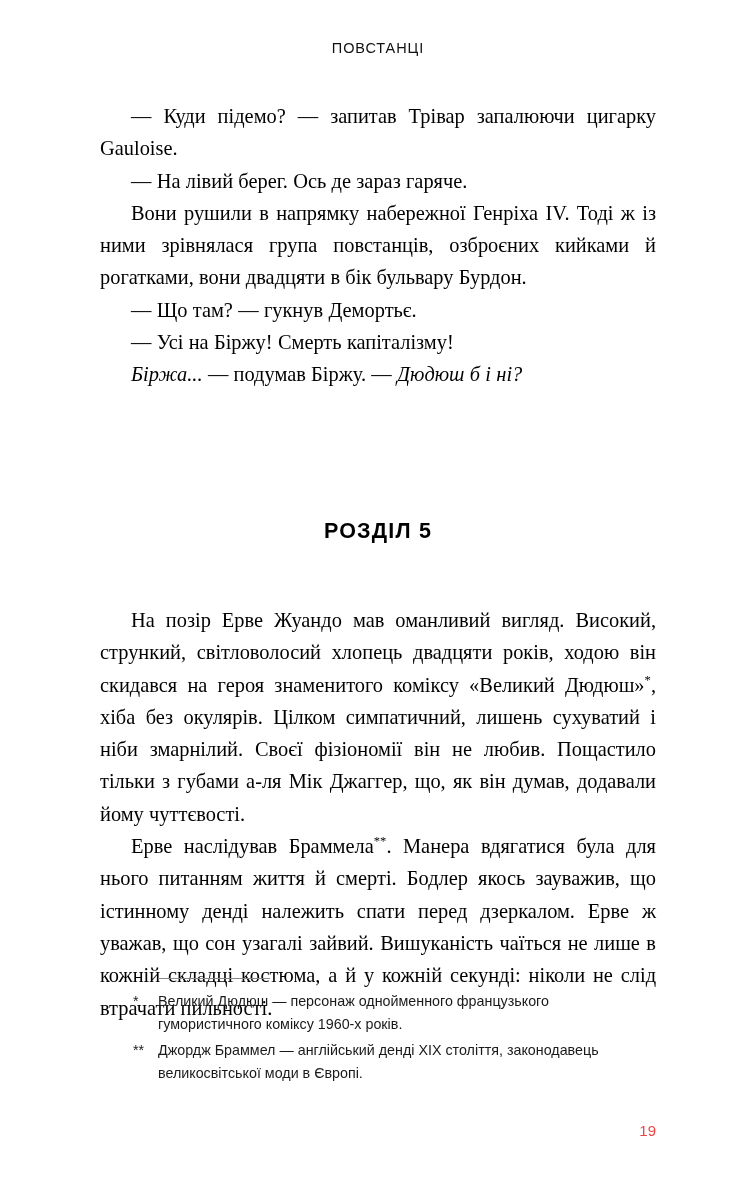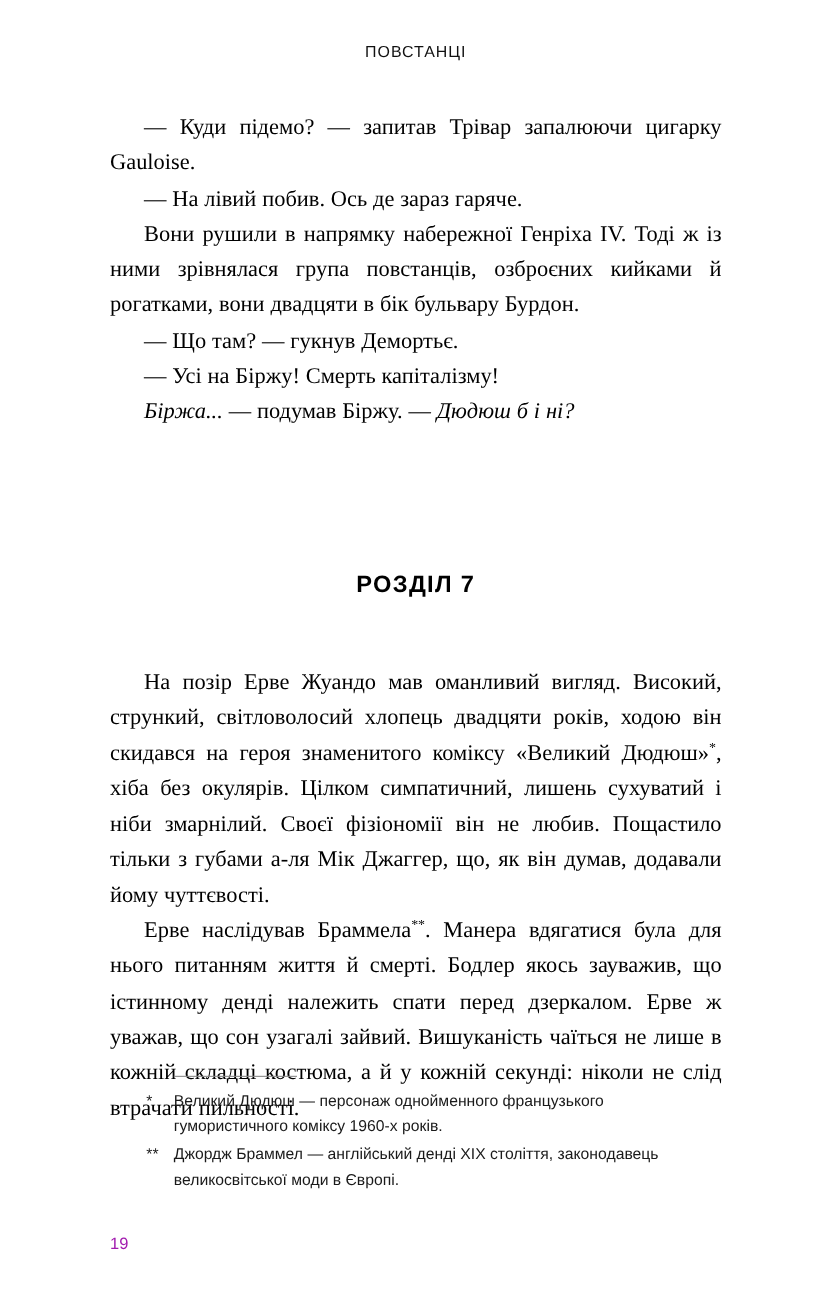--- a/index.html
+++ b/index.html
@@ -130,44 +130,44 @@
     line-height: 22.5px;
     color: #1a1a1a;
   }
 
   
   .page-number {
     position: absolute;
     left: 100px;
     top: 1121px;
     width: 556px;
-    text-align: left;
+    text-align: right;
     font-family: "Liberation Sans", "DejaVu Sans", sans-serif;
     font-size: 15px;
-    color: #a21caf;
+    color: #ef4444;
     line-height: 20px;
   }
 </style>
 </head>
 <body>
 
 <div class="page">
 
   <div class="running-header">ПОВСТАНЦІ</div>
 
   <div class="textblock">
     <p class="para">— Куди підемо? — запитав Трівар запалюючи цигарку Gauloise.</p>
-    <p class="para">— На лівий побив. Ось де зараз гаряче.</p>
+    <p class="para">— На лівий берег. Ось де зараз гаряче.</p>
     <p class="para">Вони рушили в напрямку набережної Генріха IV. Тоді ж із ними зрівнялася група повстанців, озброєних кийками й рогатками, вони двадцяти в бік бульвару Бурдон.</p>
     <p class="para">— Що там? — гукнув Демортьє.</p>
     <p class="para">— Усі на Біржу! Смерть капіталізму!</p>
     <p class="para"><i>Біржа...</i><span> — подумав Біржу. — </span><i>Дюдюш б і ні?</i></p>
   </div>
 
-  <div class="chapter-heading">РОЗДІЛ 7</div>
+  <div class="chapter-heading">РОЗДІЛ 5</div>
 
   <div class="textblock-2">
     <p class="para"><span>На позір Ерве Жуандо мав оманливий вигляд. Високий, стрункий, світловолосий хлопець двадцяти років, ходою він скидався на героя знаменитого коміксу «Великий Дюдюш»</span><sup class="fn-ref">*</sup><span>, хіба без окулярів. Цілком симпатичний, лишень сухуватий і ніби змарнілий. Своєї фізіономії він не любив. Пощастило тільки з губами а-ля Мік Джаггер, що, як він думав, додавали йому чуттєвості.</span></p>
     <p class="para"><span>Ерве наслідував Браммела</span><sup class="fn-ref">**</sup><span>. Манера вдягатися була для нього питанням життя й смерті. Бодлер якось зауважив, що істинному денді належить спати перед дзеркалом. Ерве ж уважав, що сон узагалі зайвий. Вишуканість чаїться не лише в кожній складці костюма, а й у кожній секунді: ніколи не слід втрачати пильності.</span></p>
   </div>
 
   <div class="footnotes">
     <div class="footnote-rule"></div>
 
     <div class="footnote">

